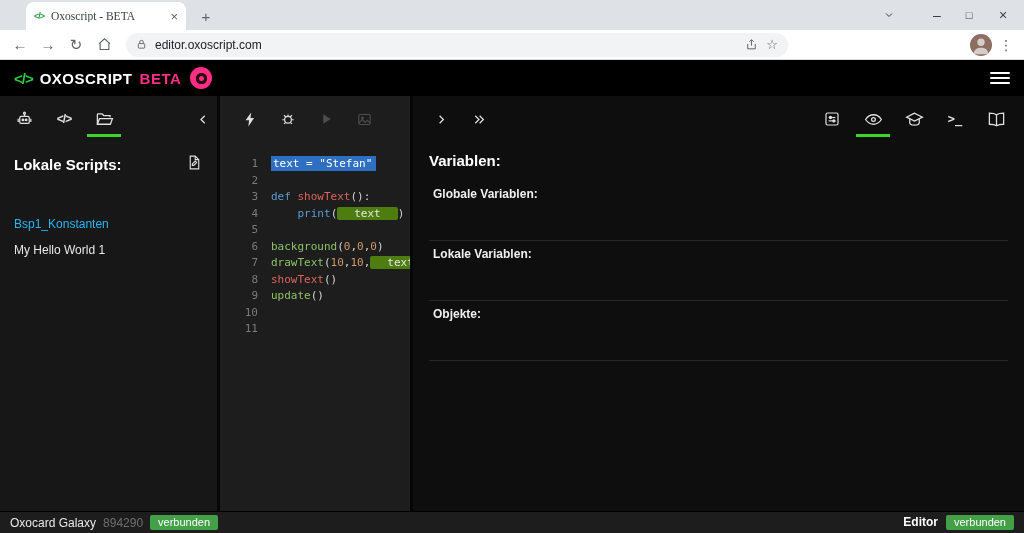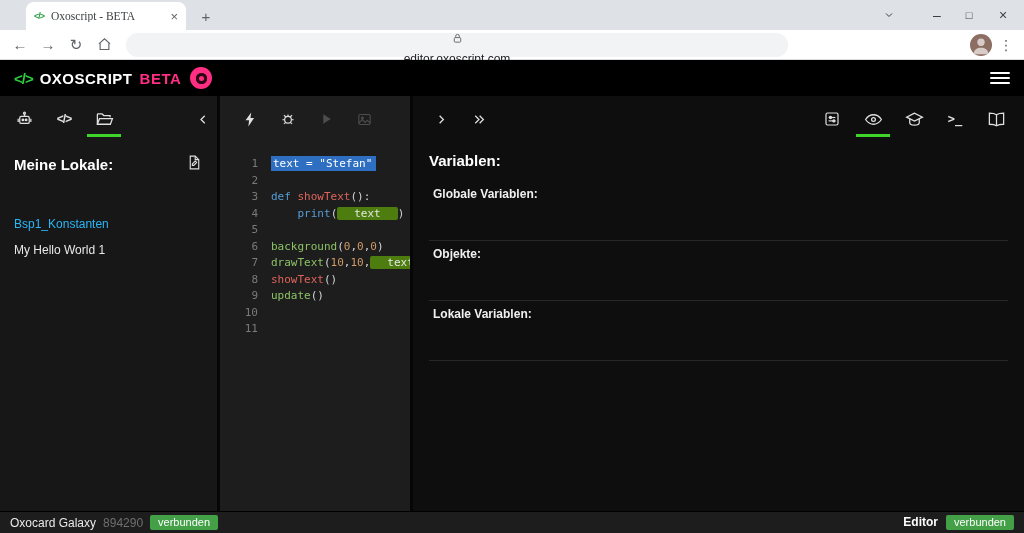--- a/index.html
+++ b/index.html
@@ -17,21 +17,21 @@
   .newtab-btn { position:absolute; left:196px; bottom:5px; font-size:15px; color:#5f6368; width:20px; text-align:center; }
   .win-ctl { position:absolute; top:0; height:30px; display:flex; align-items:center; justify-content:center; width:30px; color:#3c4043; font-size:12px; }
   .wc-chevron { right:120px; }
   .wc-min { right:72px; font-size:14px; }
   .wc-max { right:40px; font-size:11px; }
   .wc-close { right:6px; font-size:14px; }
 
   
   .navbar { height:30px; background:#ffffff; display:flex; align-items:center; padding:0 8px; gap:4px; flex:none; border-bottom:1px solid #dadce0; }
   .nav-icon { width:24px; height:24px; display:flex; align-items:center; justify-content:center; color:#5f6368; font-size:15px; }
-  .omnibox { width:662px; height:24px; background:#f1f3f4; border-radius:12px; display:flex; align-items:center; padding:0 10px; gap:8px; margin-left:6px;flex-direction:column; }
+  .omnibox { width:662px; height:24px; background:#f1f3f4; border-radius:12px; display:flex; align-items:center; padding:0 10px; gap:8px; margin-left:6px; }
   .omni-url { font-size:12px; color:#202124; flex:1; }
   .omni-icon { display:flex; align-items:center; color:#5f6368; }
   .omni-star { font-size:13px; color:#5f6368; }
   .nav-spacer { flex:1; }
   .avatar { width:22px; height:22px; border-radius:50%; background:#8d6e63; display:flex; align-items:center; justify-content:center; overflow:hidden; }
   .dots { font-size:14px; color:#5f6368; width:20px; text-align:center; }
 
   
   .app-header { height:36px; background:#000000; display:flex; align-items:center; padding:0 14px; gap:7px; flex:none; }
   .logo-code { color:#2ecc40; font-weight:bold; font-size:15px; letter-spacing:-1px; }
@@ -200,21 +200,21 @@
             </svg>
         </div>
         <div class="tool spacer">
           <svg width="15" height="15" viewBox="0 0 24 24" fill="none" stroke="currentColor" stroke-width="2">
               <path d="M14 6l-6 6 6 6"></path>
             </svg>
         </div>
       </div>
       <div class="sidebar-body">
         <div class="sidebar-head">
-          <span class="sidebar-title">Meine Lokale:</span>
+          <span class="sidebar-title">Lokale Scripts:</span>
           <span class="new-script">
             <svg width="17" height="17" viewBox="0 0 24 24" fill="none" stroke="currentColor" stroke-width="1.6">
                 <path d="M13 3H6v18h12V8z"></path>
                 <path d="M13 3v5h5"></path>
                 <path d="M9 14l4-4 2 2-4 4H9z"></path>
               </svg>
           </span>
         </div>
         <div class="script-list">
             <div class="script-item hl">Bsp1_Konstanten</div>
@@ -316,24 +316,24 @@
           </div>
         </div>
       </div>
       <div class="inspector-body">
         <div class="inspector-title">Variablen:</div>
         <div>
             <div class="var-section">
               <div class="var-heading">Globale Variablen:</div>
             </div>
             <div class="var-section">
-              <div class="var-heading">Objekte:</div>
+              <div class="var-heading">Lokale Variablen:</div>
             </div>
             <div class="var-section">
-              <div class="var-heading">Lokale Variablen:</div>
+              <div class="var-heading">Objekte:</div>
             </div>
           </div>
       </div>
     </div>
 
   </div>
 
   <div class="statusbar">
     <span class="sb-device">Oxocard Galaxy</span>
     <span class="sb-id">894290</span>

